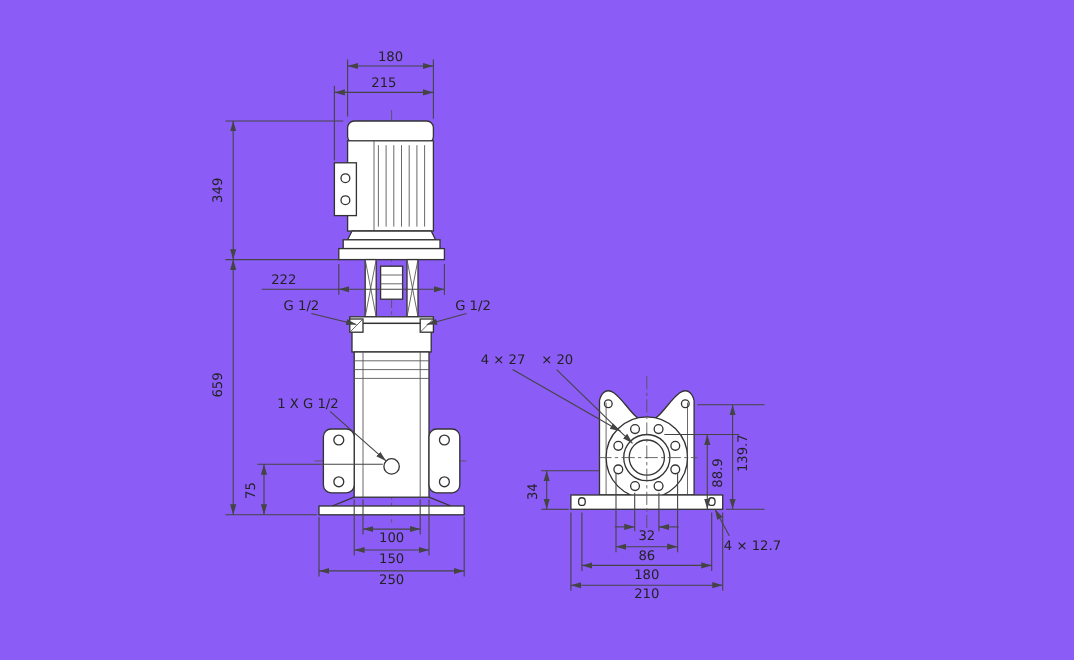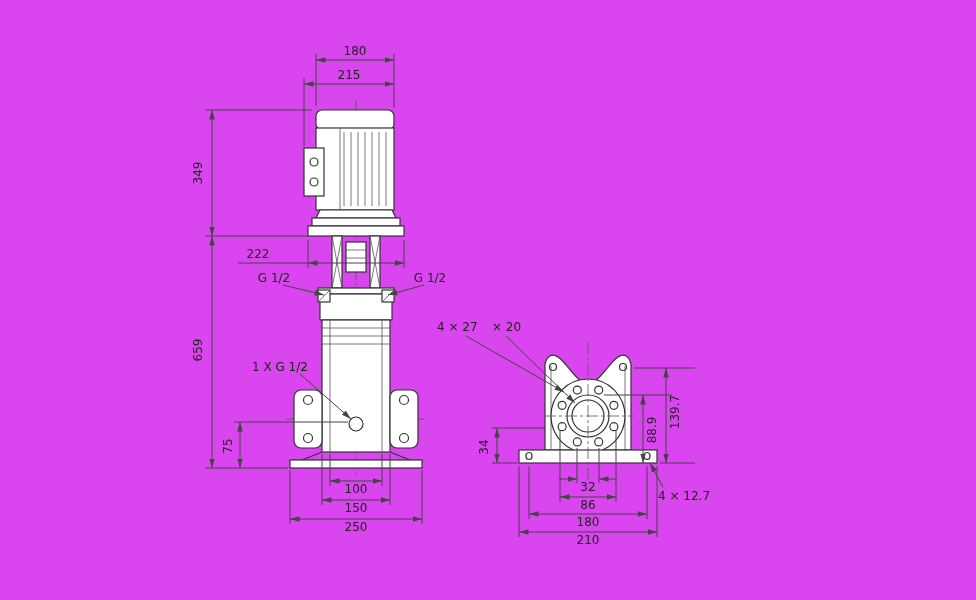--- a/index.html
+++ b/index.html
@@ -1,16 +1,16 @@
 <!DOCTYPE html>
 <html><head>
 <meta charset="utf-8">
 <style>
   html,body{margin:0;padding:0;background:#fff;}
-  .page{position:relative;width:976px;height:600px;background:#d946ef;overflow:hidden;
+  .page{position:relative;width:976px;height:600px;background:#8b5cf6;overflow:hidden;
         font-family:"DejaVu Sans", sans-serif;}
   svg{display:block;}
   .obj{fill:none;stroke:#333;stroke-width:1.2;}
   .objf{fill:#fff;stroke:#333;stroke-width:1.2;}
   .thin{fill:none;stroke:#555;stroke-width:0.8;}
   .dim{fill:none;stroke:#444;stroke-width:1;}
   .cl{fill:none;stroke:#555;stroke-width:0.8;stroke-dasharray:12 3 3 3;}
   .lbl{font:12px "DejaVu Sans", sans-serif;fill:#222;}
 </style>
 </head>

